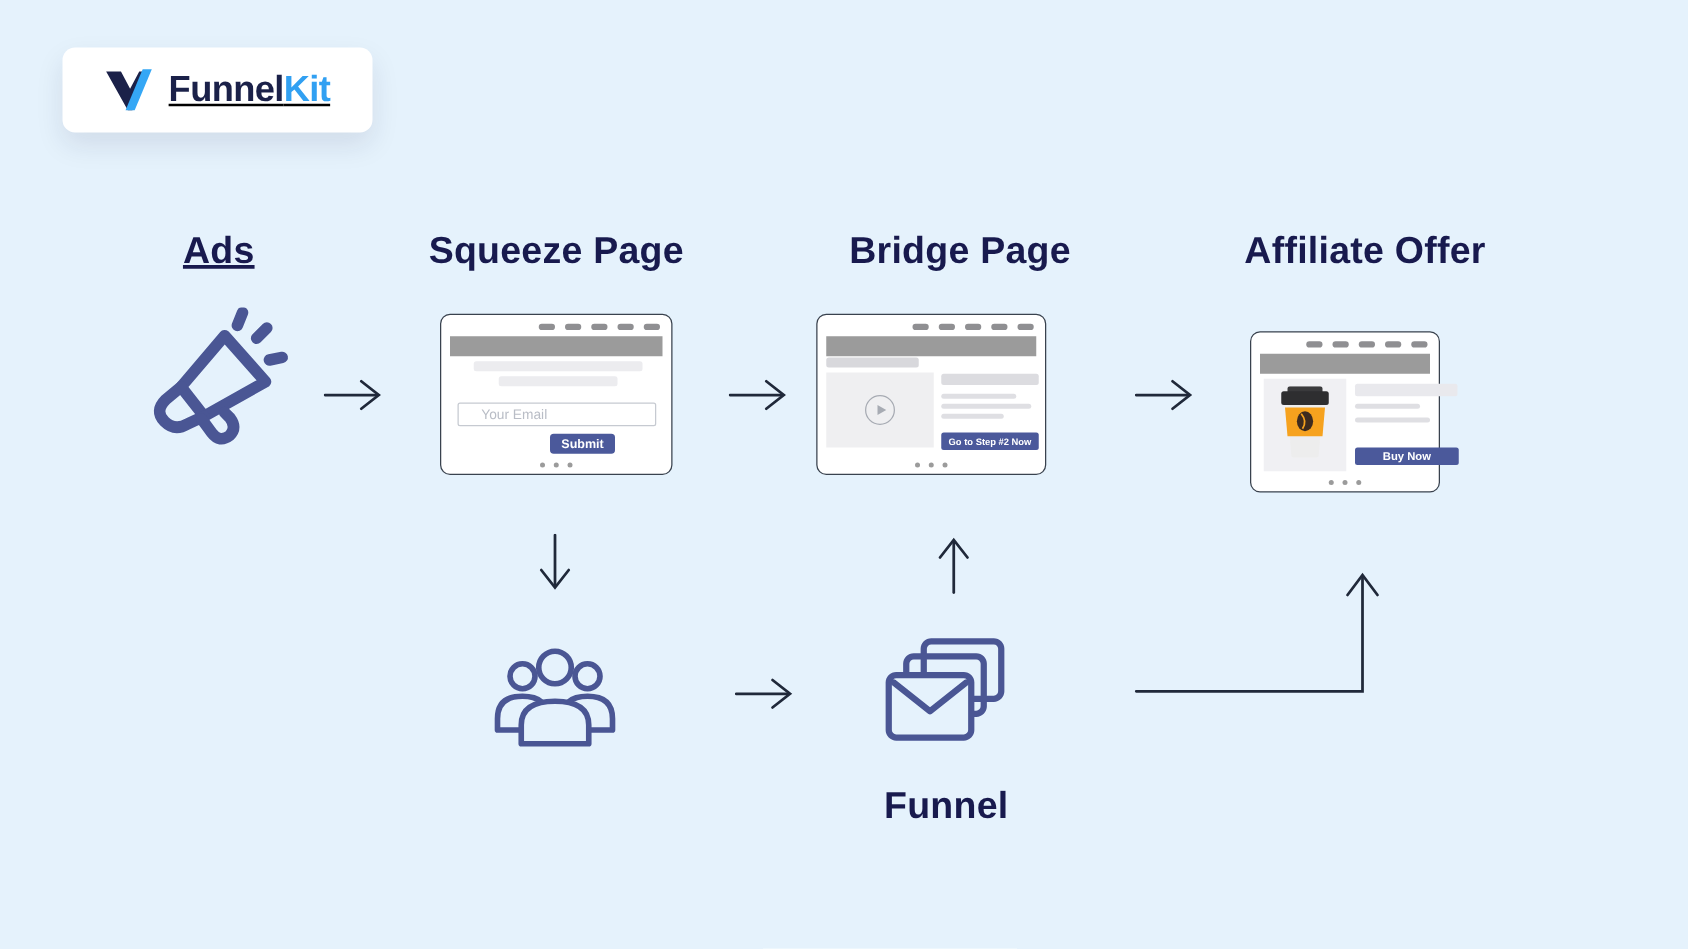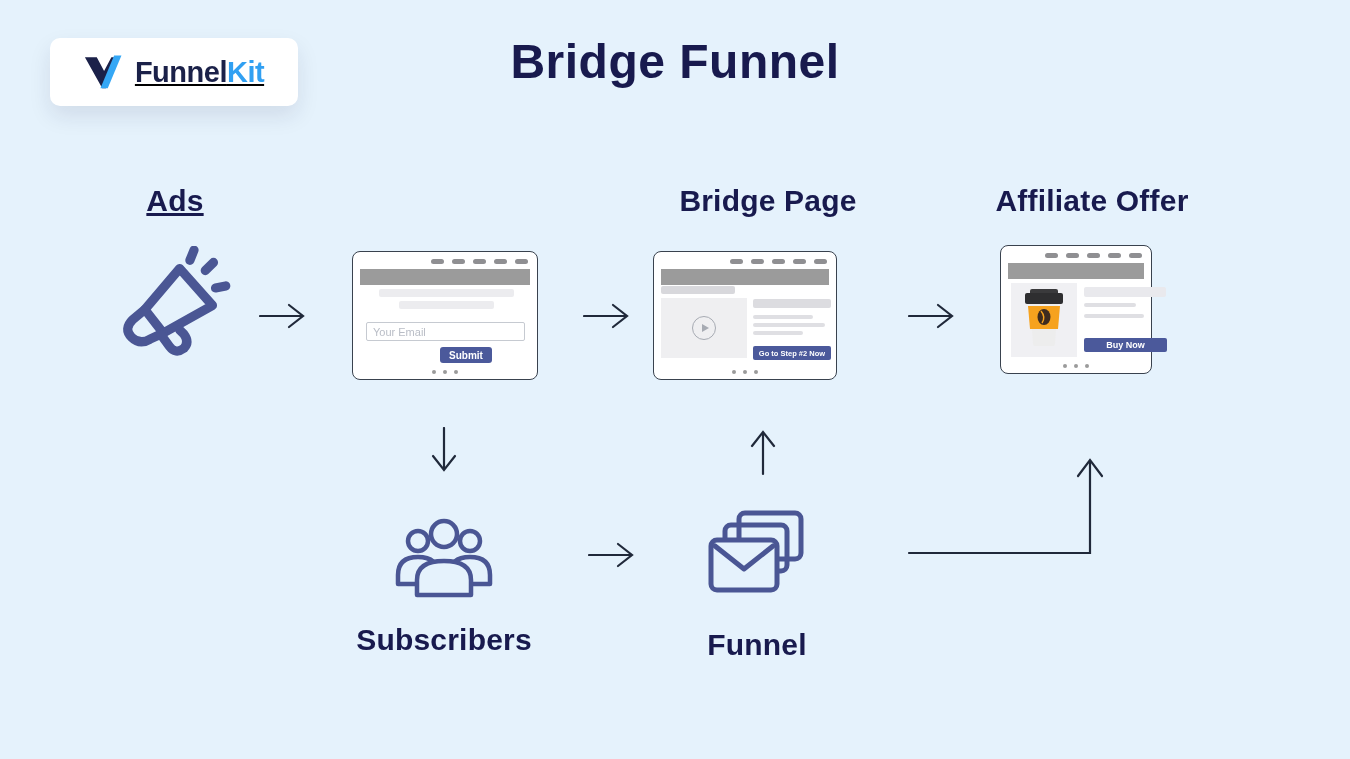--- a/index.html
+++ b/index.html
@@ -33,34 +33,34 @@
   .lbl-affiliate  { left:942px; top:184px; width:300px; }
   .lbl-subs       { left:294px; top:623px; width:300px; }
   .lbl-series     { left:607px; top:623px; width:300px; line-height:44px; }
   
   .browser {
     position:absolute; width:186px; height:129px; box-sizing:border-box;
     background:#FFFFFF; border:1.5px solid #39424E; border-radius:8px;
   }
   .bw-squeeze   { left:352px;  top:251px; }
   .bw-bridge    { left:653px;  top:251px; width:184px; }
-  .bw-affiliate { left:1000px; top:245px; width:152px;padding-left:32px; }
+  .bw-affiliate { left:1000px; top:265px; width:152px;padding-left:32px; }
   .chrome-dashes { position:absolute; top:7px; right:9px; display:flex; gap:8px; }
   .dash { width:13px; height:5px; border-radius:2.5px; background:#8F8F92; }
   .head-bar { position:absolute; top:17px; left:7px; right:7px; height:16px; background:#9B9B9B; }
   .dots { position:absolute; bottom:5px; left:0; right:0; display:flex; justify-content:center; gap:7px; }
   .dot { width:4px; height:4px; border-radius:50%; background:#9B9B9B; }
   .ph-line { position:absolute; background:#ECECEF; border-radius:2px; }
   
   .sq-line1 { top:37px; left:26px; width:135px; height:8px; }
   .sq-line2 { top:49px; left:46px; width:95px;  height:8px; }
   .sq-input {
     position:absolute; top:70px; left:13px; width:159px; height:19px; box-sizing:border-box;
     border:1px solid #C6CAD1; border-radius:2px; background:#fff;
-    font-family:"Liberation Sans",sans-serif; font-size:11px; color:#B9BDC6; padding:0 6px; outline:none;
+    font-family:"Liberation Sans",sans-serif; font-size:11px; color:#B9BDC6; padding:0 18px; outline:none;
   }
   .sq-input::placeholder { color:#B9BDC6; }
   .mock-btn {
     position:absolute; background:#4B599B; color:#FFFFFF; font-weight:700;
     display:flex; align-items:center; justify-content:center; border-radius:3px;
   }
   .sq-submit { top:95px; left:67px; width:52px; height:16px; font-size:10px;margin-left:20px; }
   
   .br-titlebar { top:34px; left:7px; width:74px; height:8px; background:#D8D8DC; }
   .br-video { position:absolute; top:46px; left:7px; width:86px; height:60px; background:#EFEFF1;
@@ -92,23 +92,23 @@
   <div class="logo-card">
     <span>
       <svg width="42" height="38" viewBox="0 0 46 40">
         <path d="M1 6 H14 L22 21 L30 6 H36 L24 40 H20 Z" fill="#1B2149"></path>
         <path d="M33 4 H41 L26 40 H18 Z" fill="#35A7F5"></path>
       </svg>
     </span>
     <span class="brand"><span class="p1">Funnel</span><span class="p2">Kit</span></span>
   </div>
 
-  <div class="page-title">Bridge Funnel</div>
 
   <div class="stage-label lbl-ads">Ads</div>
+  <div class="stage-label lbl-squeeze">Squeeze Page</div>
   <div class="stage-label lbl-affiliate">Affiliate Offer</div>
   <div class="stage-label lbl-bridge">Bridge Page</div>
 
   <div class="abs" style="left:108px; top:246px;">
     <svg width="128" height="128" viewBox="0 0 125 125">
       <g fill="none" stroke="#4A5694" stroke-width="9" stroke-linecap="round" stroke-linejoin="round">
         <path d="M36 62 L70 22 L102 58 L54 85 Z"></path>
         <path d="M36 62 L24 72 Q15 81 23 89 Q31 97 41 91 L54 85"></path>
         <path d="M52 87 L60 98 Q66 106 74 100 Q80 94 74 86 L70 82"></path>
         <line x1="80" y1="14" x2="84" y2="4"></line>
@@ -259,21 +259,20 @@
       <g stroke="#4A5694" stroke-width="4.5" stroke-linejoin="round" stroke-linecap="round">
         <circle cx="24" cy="23" r="10" fill="none"></circle>
         <circle cx="76" cy="23" r="10" fill="none"></circle>
         <path d="M4 66 L4 57 Q4 39 24 39 Q44 39 44 57 L44 66 Z" fill="none"></path>
         <path d="M56 66 L56 57 Q56 39 76 39 Q96 39 96 57 L96 66 Z" fill="none"></path>
         <path d="M23 77 L23 62 Q23 43 50 43 Q77 43 77 62 L77 77 Z" fill="#E5F2FC"></path>
         <circle cx="50" cy="16" r="13" fill="#E5F2FC"></circle>
       </g>
     </svg>
   </div>
-  <div class="stage-label lbl-subs">Subscribers</div>
 
   <div class="abs" style="left:708px; top:510px;">
     <svg width="96" height="86" viewBox="0 0 96 86">
       <g stroke="#4A5694" stroke-width="5" stroke-linejoin="round" stroke-linecap="round">
         <rect x="31" y="3" width="62" height="46" rx="6" fill="none"></rect>
         <rect x="17" y="15" width="62" height="46" rx="6" fill="none"></rect>
         <rect x="3" y="30" width="66" height="50" rx="6" fill="#E5F2FC"></rect>
         <path d="M7 36 L36 59 L65 36" fill="none"></path>
       </g>
     </svg>

